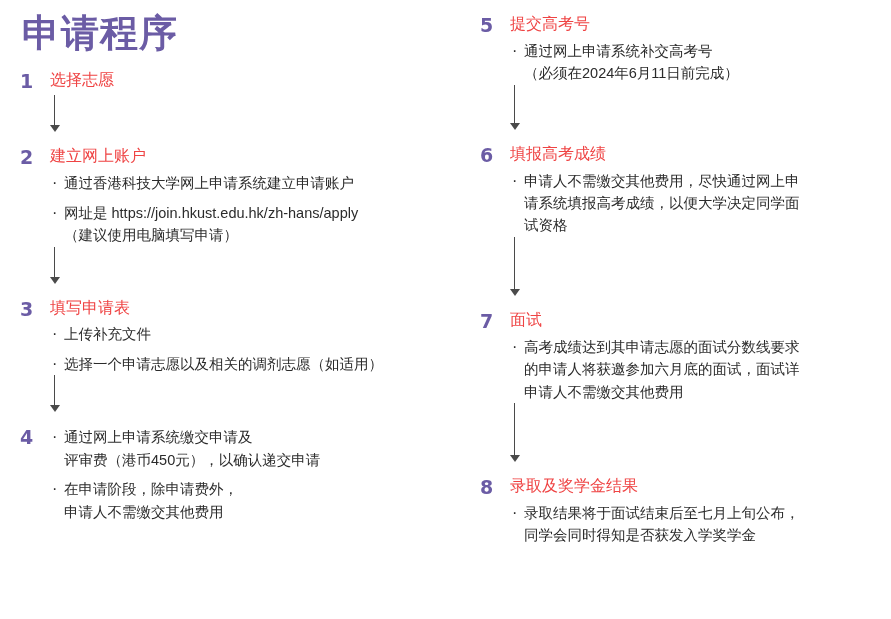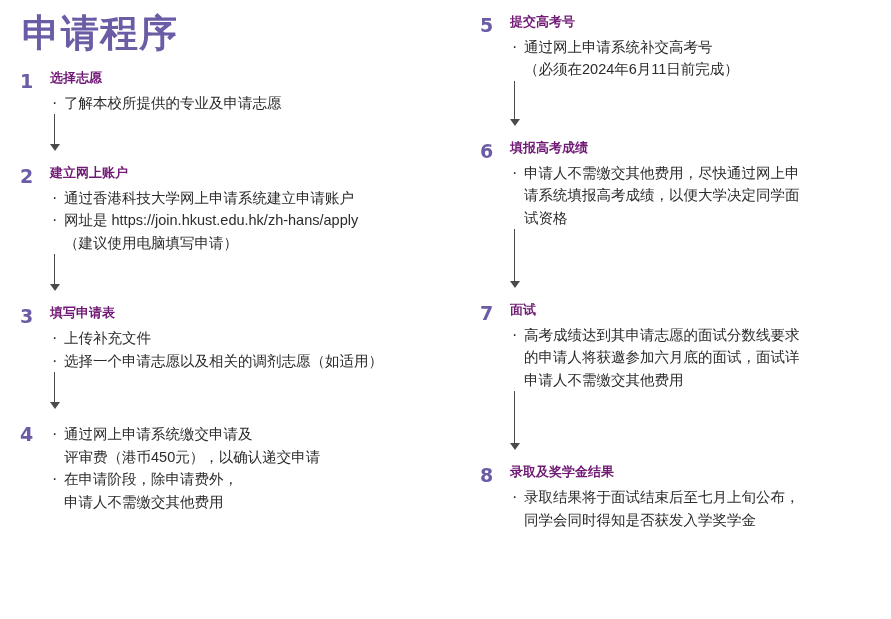--- a/index.html
+++ b/index.html
@@ -48,37 +48,38 @@
   .step-num {
     position: absolute;
     left: 2px;
     top: 0px;
     font-weight: bold;
     font-size: 19px;
     color: #6b5ca5;
     font-family: "DejaVu Sans", sans-serif;
   }
   .step-head {
-    font-weight: bold;
-    font-size: 13px;
-    color: #701a75;
+    font-weight: normal;
+    font-size: 16px;
+    color: #ef4444;
     line-height: 1.3;
     margin-bottom: 5px;
   }
   .bullets {
     margin: 0;
     padding: 0;
     list-style: none;
   }
   .bullets li {
     position: relative;
     padding-left: 14px;
     font-size: 14.5px;
     line-height: 1.55;
     color: #2b2b2b;
+    margin-top: 7px;
     white-space: pre-line;
   }
   .bullets li:first-child {
     margin-top: 4px;
   }
   .bullets li::before {
     content: "·";
     position: absolute;
     left: 2px;
     top: -1px;
@@ -108,23 +109,20 @@
 <body>
 
 <div class="page">
 
   <div class="col col-left">
     <div class="title">申请程序</div>
     <div id="left-steps">
         <div class="step">
           <div class="step-num">1</div>
           <div class="step-head">选择志愿</div>
-          <ul class="bullets">
-            <li>了解本校所提供的专业及申请志愿</li>
-          </ul>
         </div>
         <div class="arrow">
           <div class="shaft" style="height: 30px;"></div>
           <div class="head"></div>
         </div>
         <div class="step">
           <div class="step-num">2</div>
           <div class="step-head">建立网上账户</div>
           <ul class="bullets">
             <li>通过香港科技大学网上申请系统建立申请账户</li>

